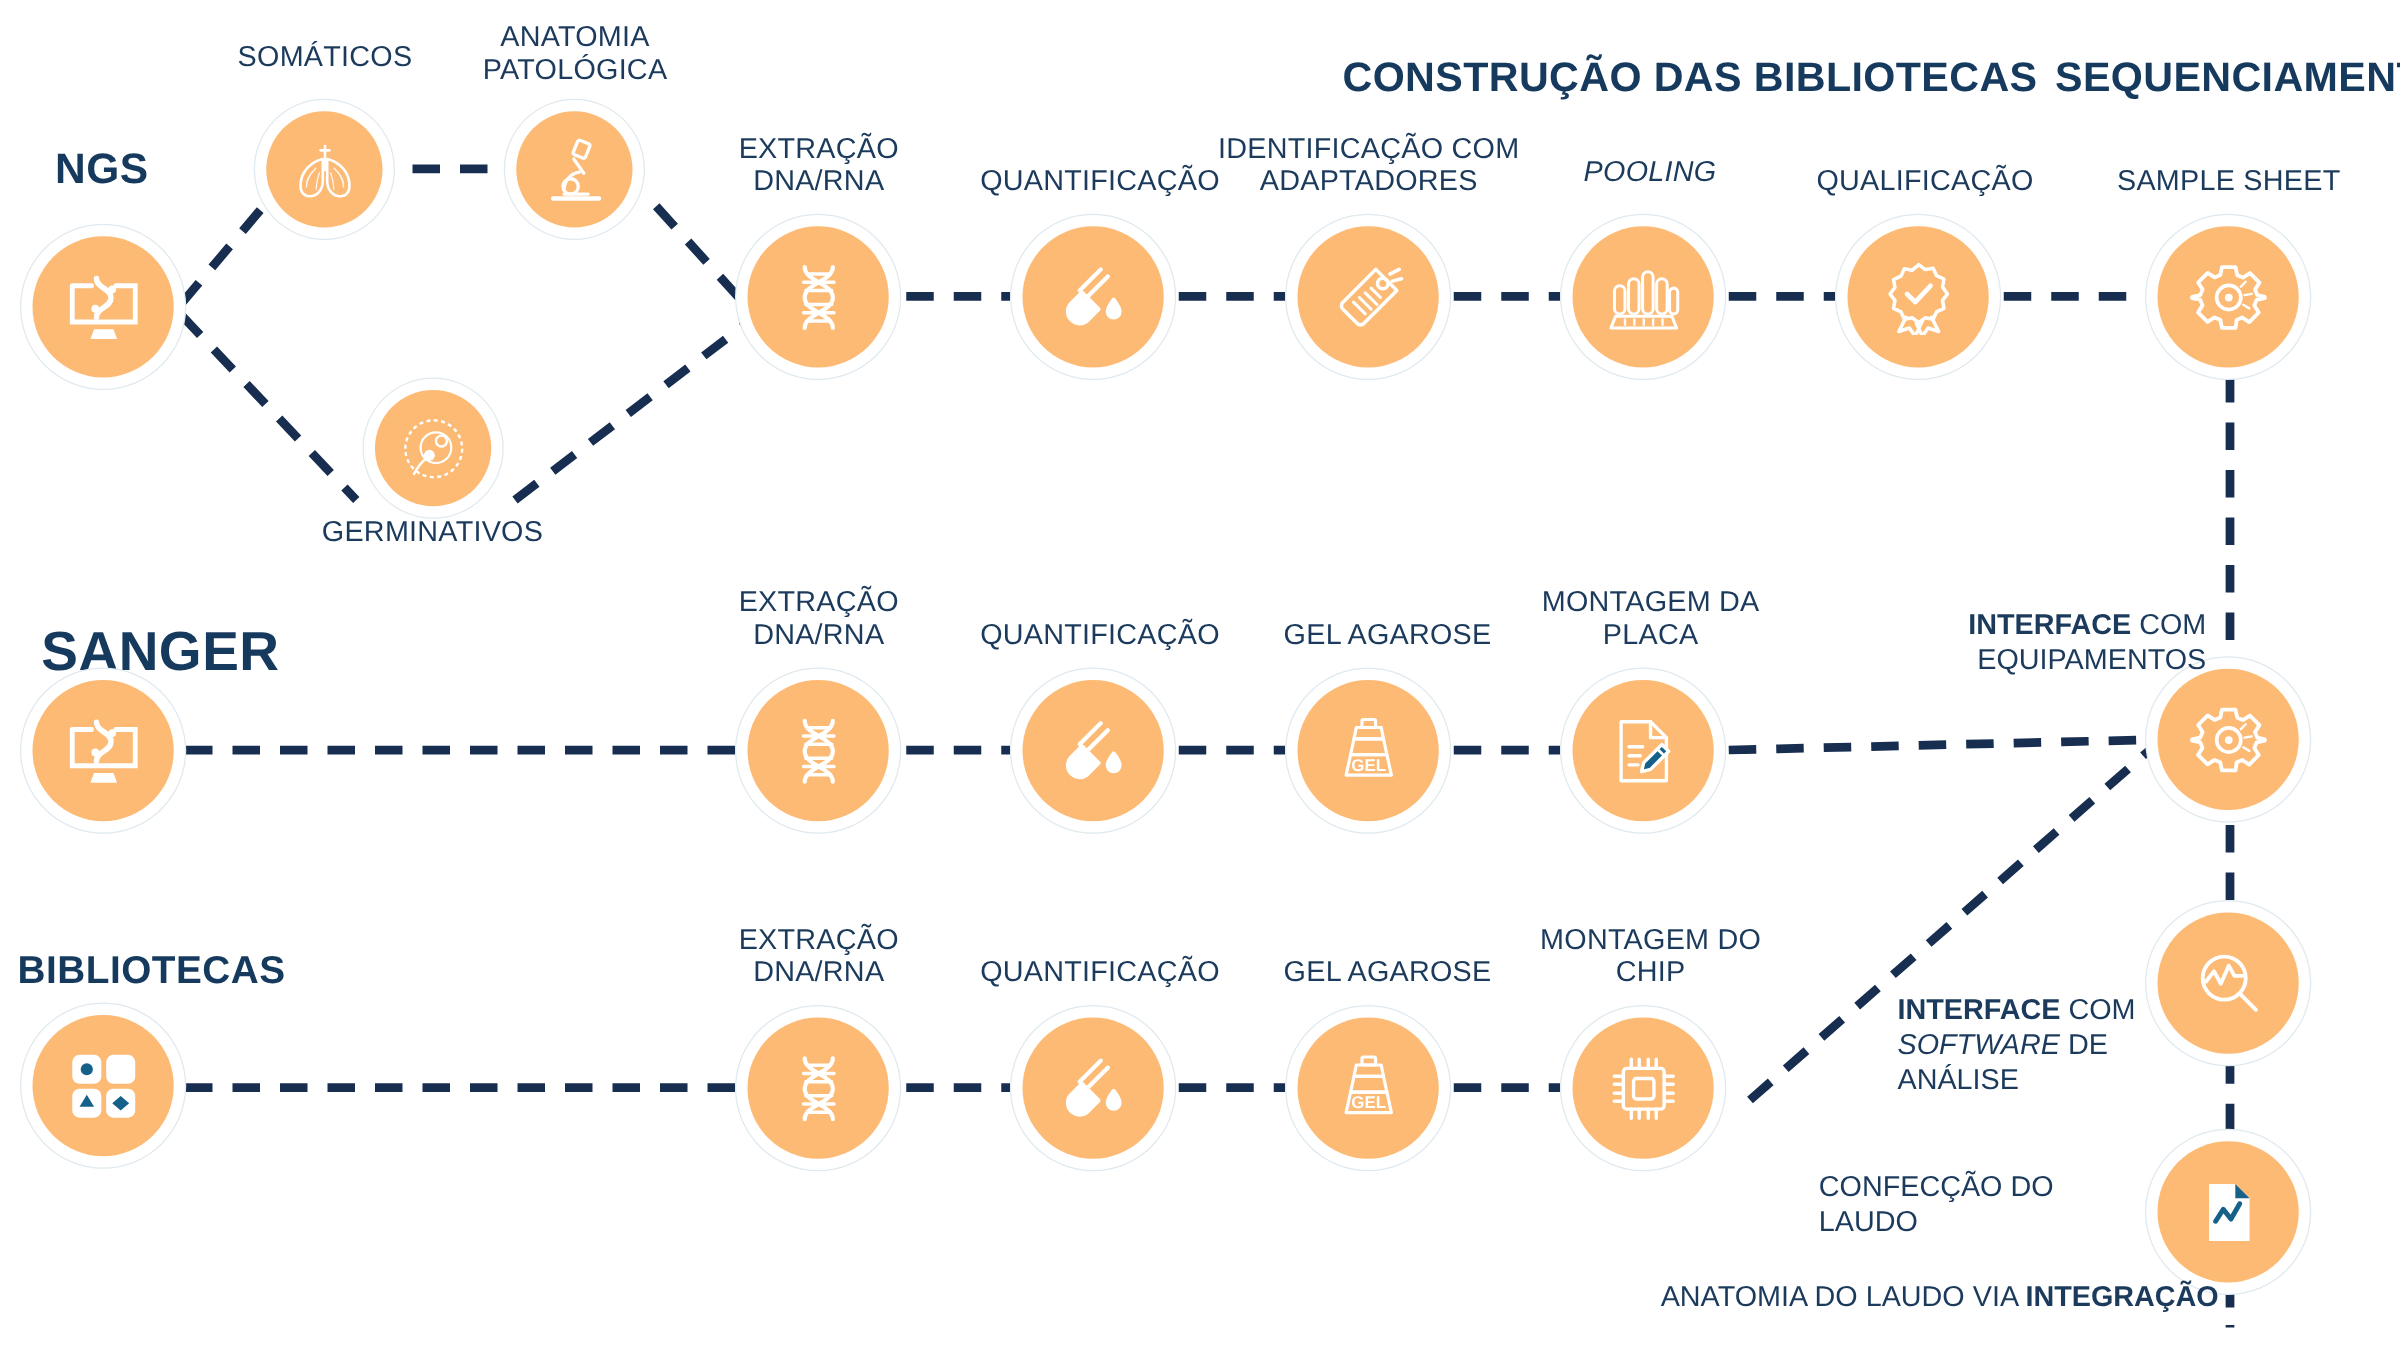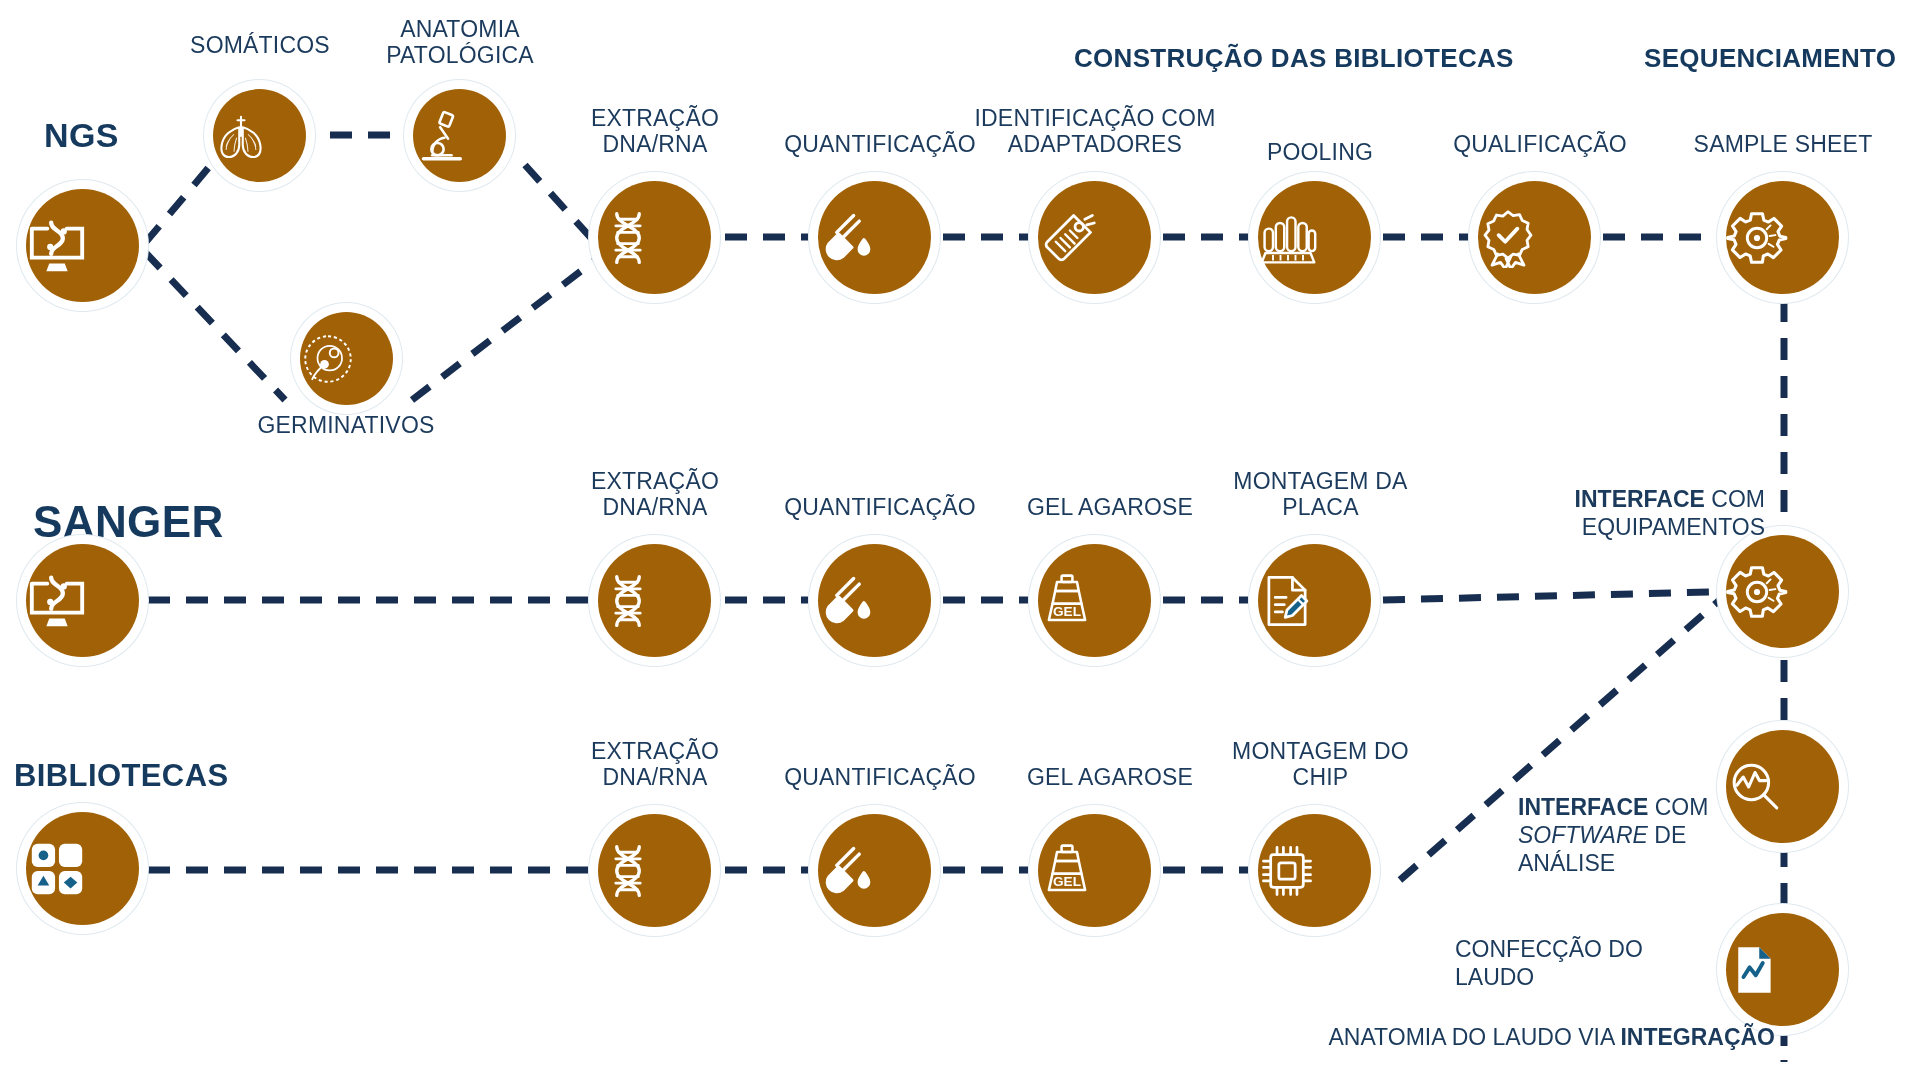--- a/index.html
+++ b/index.html
@@ -11,22 +11,22 @@
   }
   #stage { position: relative; width: 1920px; height: 1080px; }
 
   
   #wires { position: absolute; inset: 0; width: 1920px; height: 1080px; pointer-events: none; }
 
   
   .node {
     position: absolute;
     border-radius: 50%;
-    background: #a16207;
-    display: flex; align-items: center; 
+    background: #fdba74;
+    display: flex; align-items: center; justify-content: center;
     box-shadow: 0 0 0 9px #ffffff, 0 0 0 10px #dfe9ef;
   }
   .node svg { display: block; }
 
   
   .lbl {
     position: absolute;
     color: #1b3a5c;
     font-size: 23px;
     line-height: 26px;
@@ -42,21 +42,21 @@
     letter-spacing: .4px;
   }
   .rowname.ngs  { font-size: 34px; }
   .rowname.sang { font-size: 44px; }
   .rowname.micr { font-size: 31px; }
 
   .phase {
     position: absolute;
     color: #163a5e;
     font-weight: bold;
-    font-size: 26px;
+    font-size: 33px;
     letter-spacing: .3px;
     white-space: nowrap;
   }
 
   .rich { position: absolute; color: #1b3a5c; font-size: 23px; line-height: 28px; }
   .rich b { font-weight: bold; }
   .rich i { font-style: italic; }
   .rich.right { text-align: right; }
 </style>
 </head>
@@ -231,21 +231,21 @@
         <path d="M38 8l18 18-28 28a4 4 0 0 1-6 0L10 42a4 4 0 0 1 0-6z"></path>
         <circle cx="44" cy="20" r="4.5"></circle>
         <path d="M50 12l8-4M52 18l8-2" stroke-linecap="round"></path>
         <g stroke-width="2.6" stroke-linecap="round">
           <path d="M19 36l10 10M24 32l10 10M29 28l10 10M34 24l8 8"></path>
         </g>
       </svg>
     </span>
   </div>
 
-  <div class="lbl" style="left:1210px; top:139px; width:220px;">POOLING</div>
+  <div class="lbl" style="left:1210px; top:124px; width:220px;font-style:italic;">POOLING</div>
   <div class="node" style="left:1258px; top:181px; width:113px; height:113px;">
     <span>
       <svg width="60" height="60" viewBox="0 0 64 64" fill="none" stroke="#fff" stroke-width="2.6" stroke-linejoin="round">
         <rect x="7" y="22" width="9" height="24" rx="4.5"></rect>
         <rect x="19" y="16" width="9" height="30" rx="4.5"></rect>
         <rect x="31" y="10" width="9" height="36" rx="4.5"></rect>
         <rect x="43" y="16" width="9" height="30" rx="4.5"></rect>
         <rect x="54" y="24" width="7" height="22" rx="3.5"></rect>
         <path d="M8 48h48l4 10H4z"></path>
         <g stroke-width="2">

